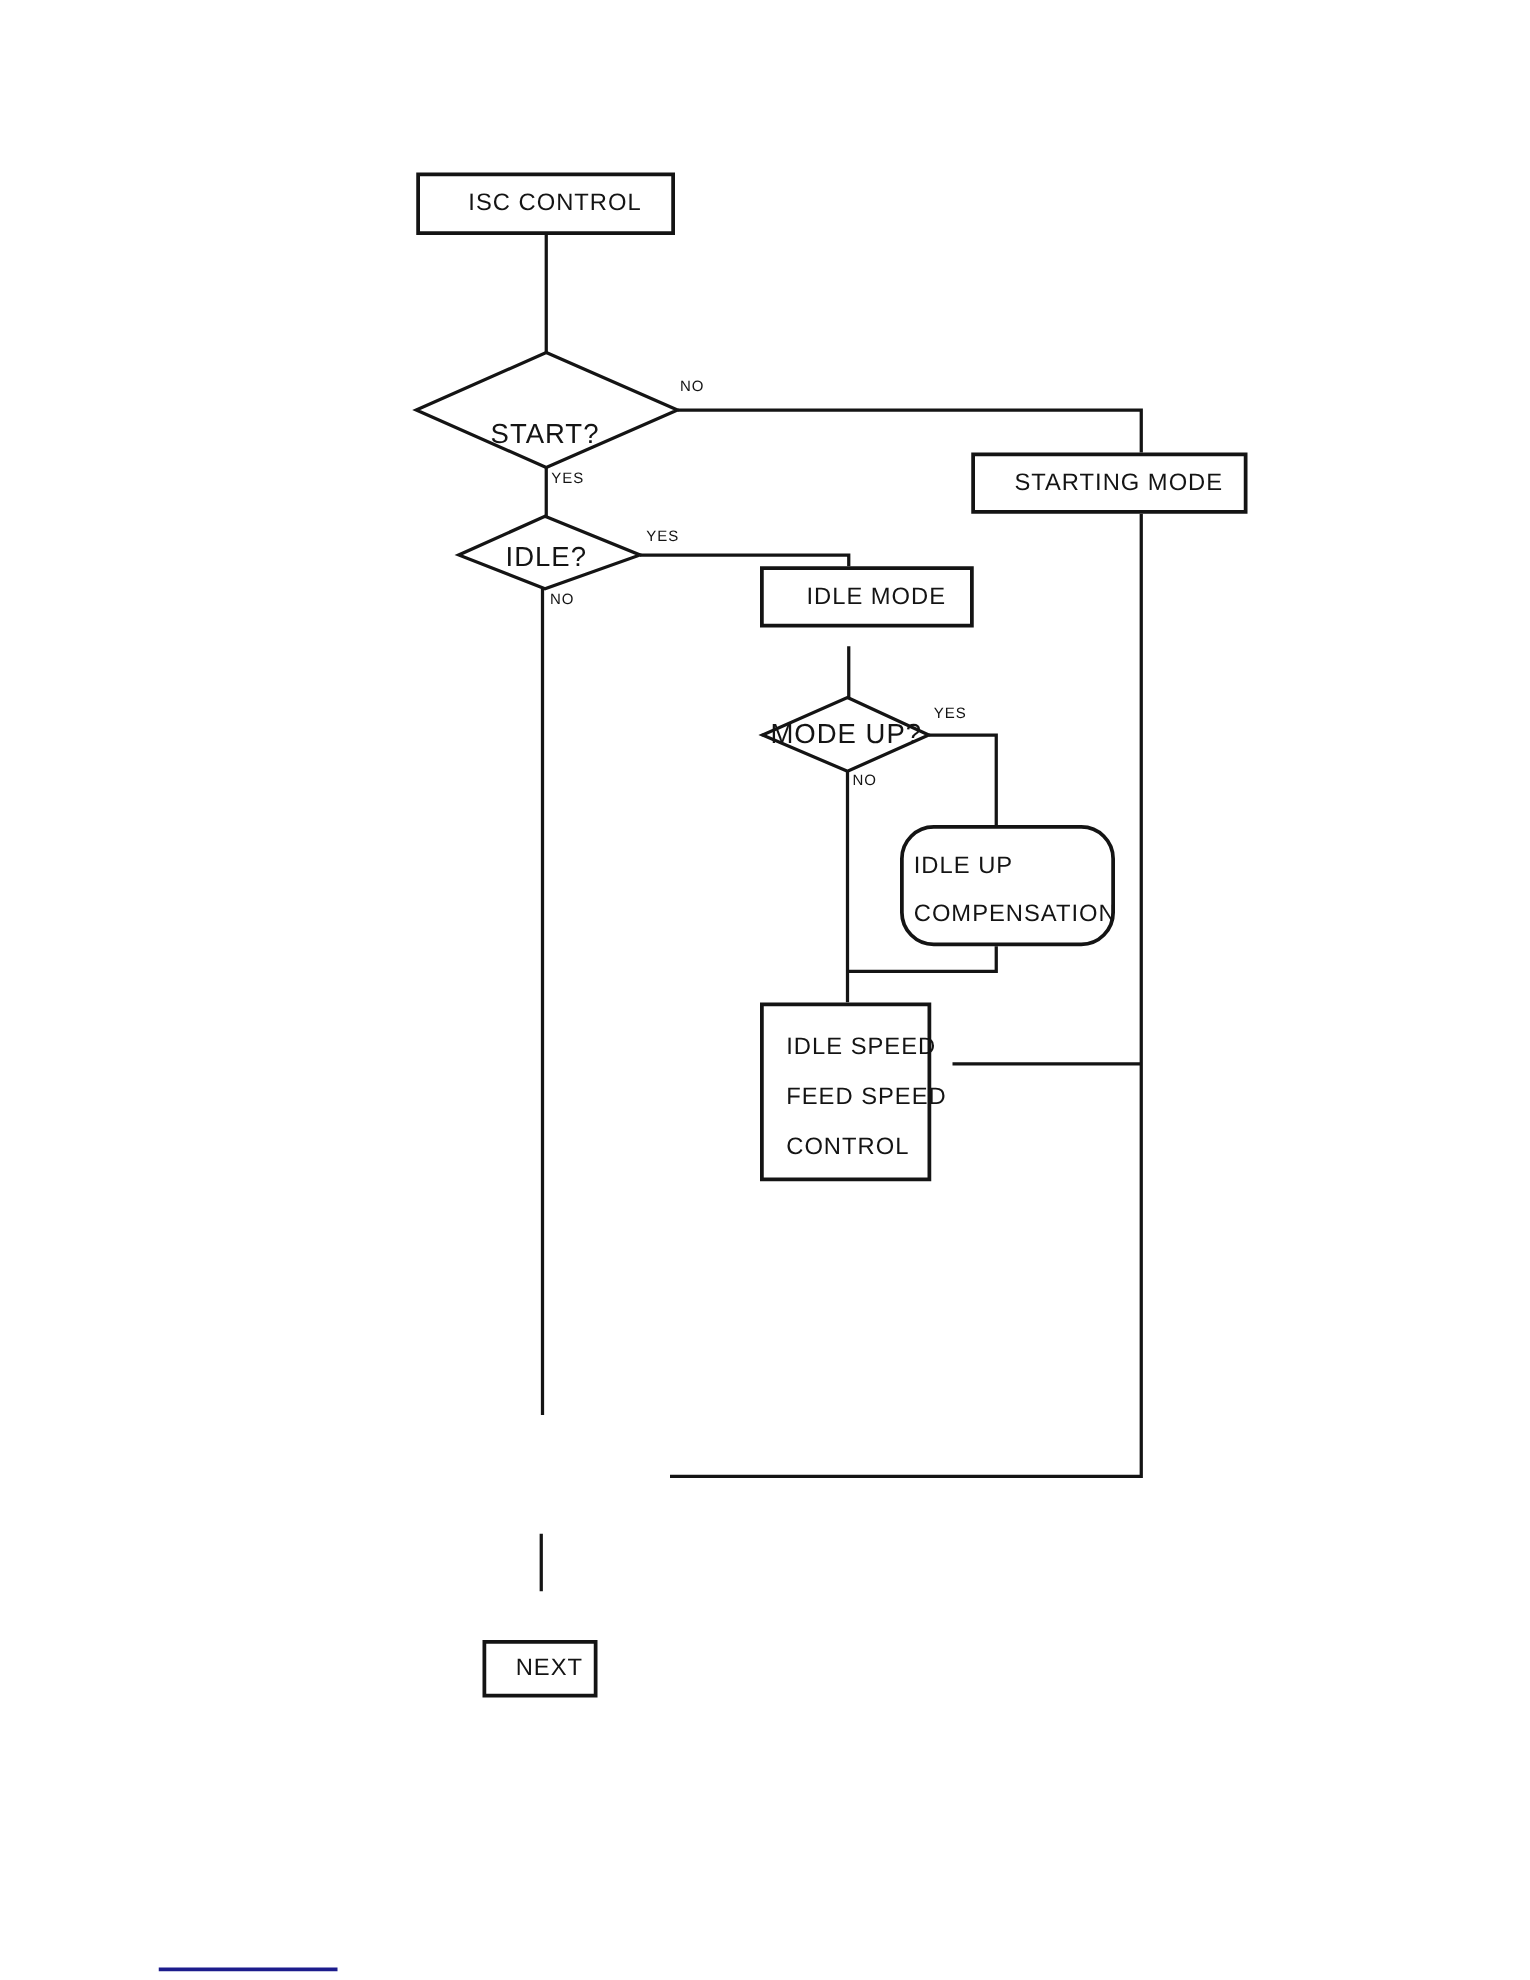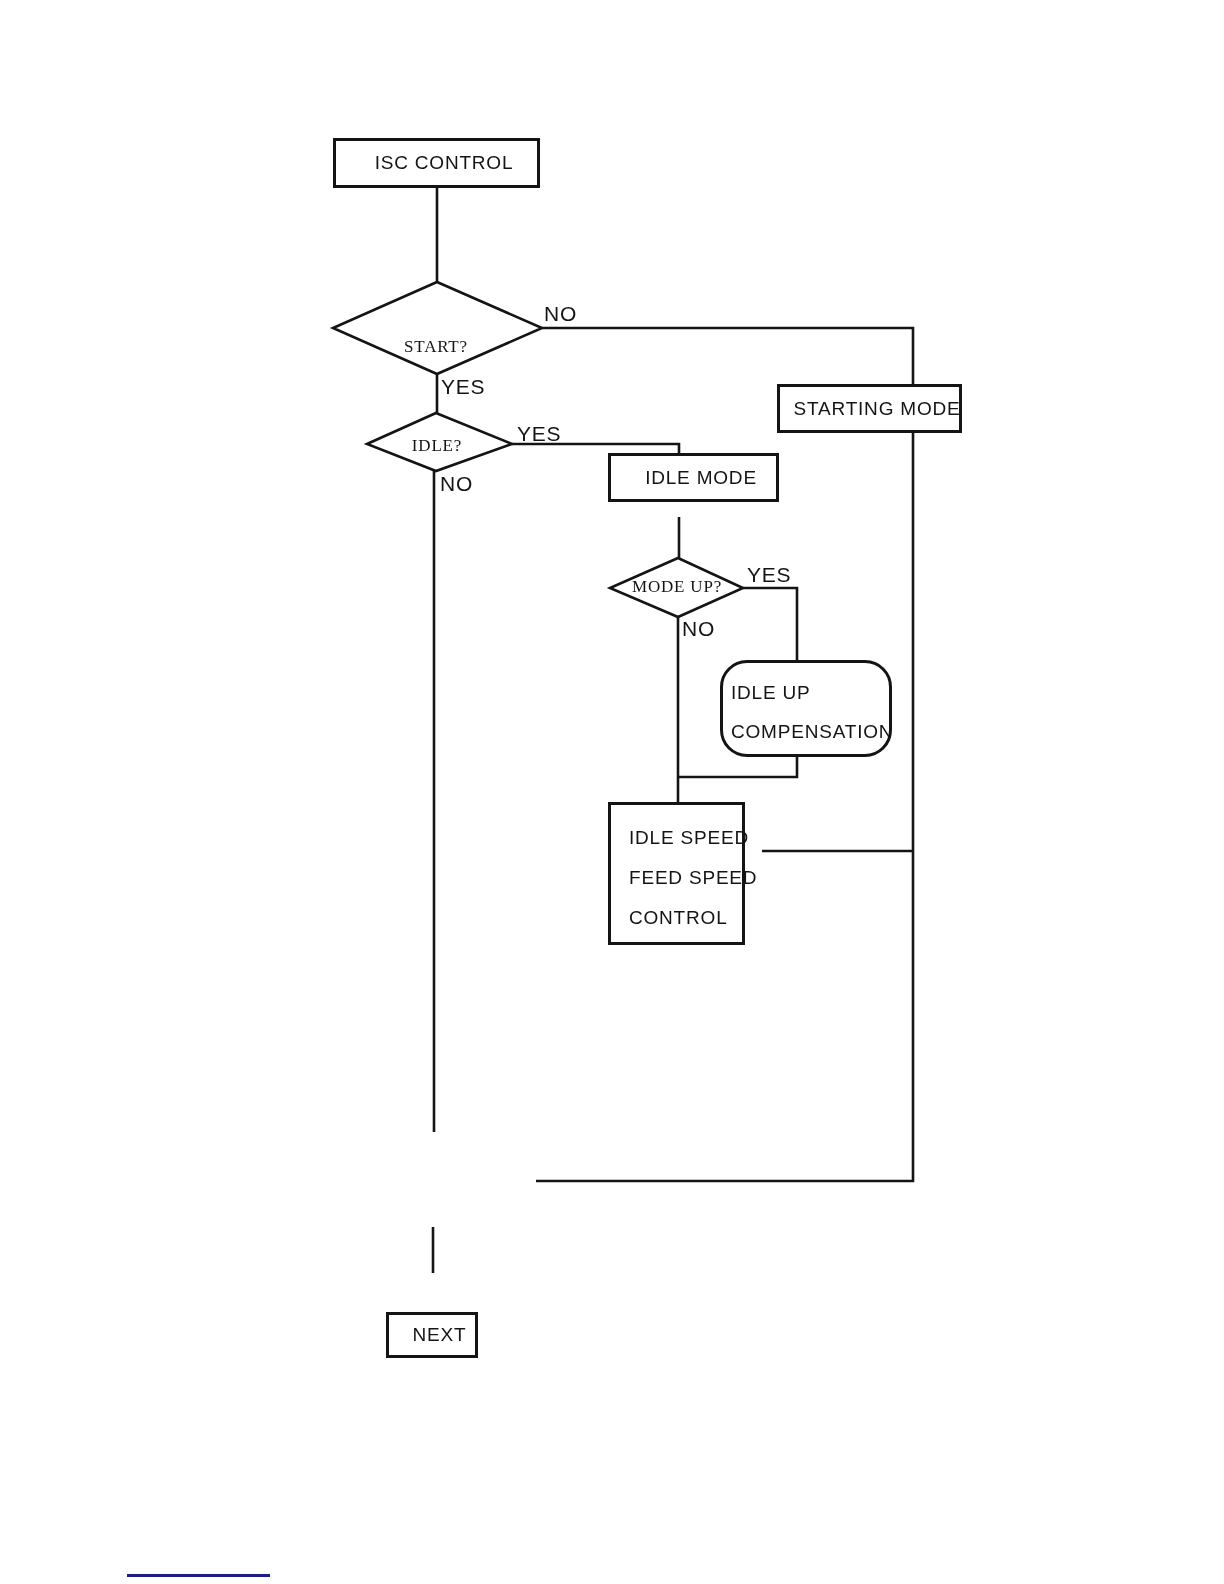--- a/index.html
+++ b/index.html
@@ -40,46 +40,45 @@
   }
   .node.multiline {
     display: block;
   }
   .node .line {
     display: block;
   }
   .dlabel {
     position: absolute;
     z-index: 3;
-    font-size: 17px;
+    font-size: 22px;
     letter-spacing: 0.8px;
     white-space: nowrap;
     transform: translate(-50%, -50%);
-    font-family: Liberation Serif, serif;
   }
   .blabel {
     position: absolute;
     z-index: 3;
-    font-size: 21px;
+    font-size: 12px;
     letter-spacing: 0.8px;
     white-space: nowrap;
   }
   .footer-rule {
     position: absolute;
     z-index: 2;
     left: 127px;
     top: 1574px;
     width: 143px;
     height: 3px;
     background: var(--accent, #1c1c8c);
   }
 
   
   .n-isc-control      { left: 333px; top: 138px;  width: 207px; height: 50px; }
-  .n-starting-mode    { left: 777px; top: 384px;  width: 185px; height: 49px; }
+  .n-starting-mode    { left: 777px; top: 362px;  width: 221px; height: 49px; }
   .n-idle-mode        { left: 608px; top: 453px;  width: 171px; height: 49px; }
   .n-idle-up-comp     { left: 720px; top: 660px;  width: 172px; height: 97px;  padding: 10px 0 0 8px;  line-height: 39px; border-radius: 27px; }
   .n-idle-speed       { left: 608px; top: 802px;  width: 137px; height: 143px; padding: 13px 0 0 18px; line-height: 40px; }
   .n-isc-valve        { left: 330px; top: 1132px; width: 206px; height: 95px;  padding: 10px 0 0 48px; line-height: 39px; }
   .n-next             { left: 386px; top: 1312px; width: 92px;  height: 46px; }
 
   
   .l-start   { left: 436px; top: 347px; }
   .l-idle    { left: 437px; top: 446px; }
   .l-idle-up { left: 677px; top: 587px; }

